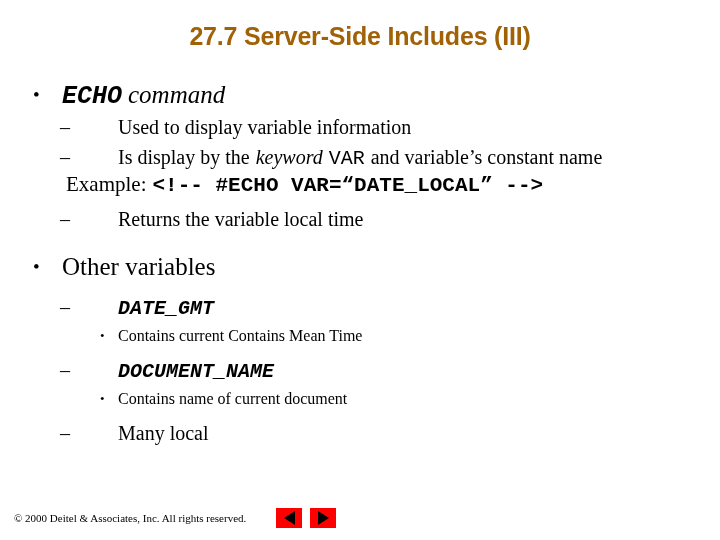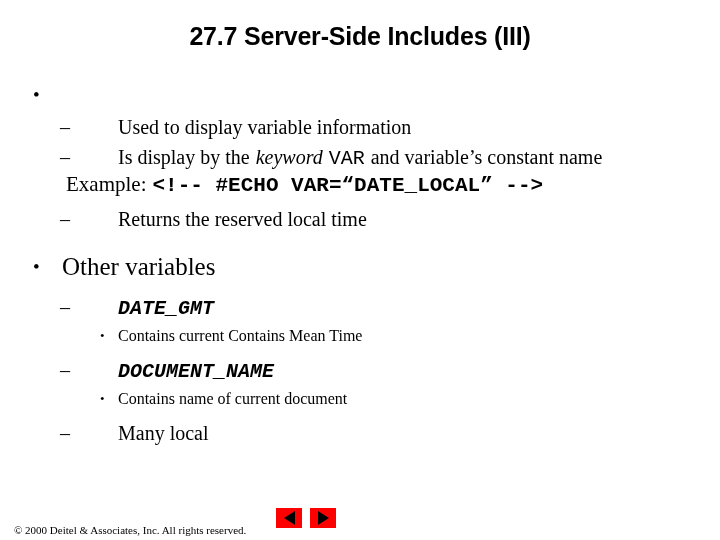--- a/index.html
+++ b/index.html
@@ -26,21 +26,21 @@
   .slide-title {
     position: absolute;
     left: 0;
     top: 22px;
     width: 720px;
     text-align: center;
     font-family: "Liberation Sans", "DejaVu Sans", sans-serif;
     font-weight: bold;
     font-size: 25px;
     letter-spacing: -0.2px;
-    color: #000000;
+    color: #a16207;
     white-space: nowrap;
   }
 
   
   .body {
     position: absolute;
     left: 0;
     top: 78px;
     width: 720px;
   }
@@ -152,21 +152,21 @@
   .footer {
     position: absolute;
     left: 14px;
     bottom: 8px;
     width: 706px;
     height: 24px;
   }
   .copyright {
     position: absolute;
     left: 0;
-    top: 16px;
+    top: 4px;
     font-family: "Liberation Serif", "DejaVu Serif", serif;
     font-size: 11px;
     color: #000000;
     white-space: nowrap;
   }
   .navbtn {
     position: absolute;
     top: 0;
     width: 26px;
     height: 20px;
@@ -194,39 +194,40 @@
 <body>
 
 <div class="slide">
 
   <div class="slide-title">27.7 Server-Side Includes (III)</div>
 
   <div class="body">
 
     <div class="row lvl1">
       <span class="bullet-mark">•</span>
+      <span class="row-text"><span class="mono-bold-italic">ECHO</span><span class="serif-italic sp-l">command</span></span>
     </div>
 
     <div class="row lvl2">
       <span class="bullet-mark">–</span>
       <span class="row-text serif-plain">Used to display variable information</span>
     </div>
 
     <div class="row lvl2">
       <span class="bullet-mark">–</span>
       <span class="row-text"><span class="serif-plain">Is display by the</span><span class="serif-italic sp-l">keyword</span><span class="mono-bold sp-l">VAR</span><span class="serif-plain sp-l">and variable’s constant name</span></span>
     </div>
 
     <div class="row lvl2 lvl2-noindent">
       <span class="row-text"><span class="serif-plain">Example:</span><span class="mono-plain sp-l">&lt;!-- #ECHO VAR=“DATE_LOCAL” --&gt;</span></span>
     </div>
 
     <div class="row lvl2">
       <span class="bullet-mark">–</span>
-      <span class="row-text serif-plain">Returns the reserved local time</span>
+      <span class="row-text serif-plain">Returns the variable local time</span>
     </div>
 
     <div style="height:16px"></div>
 
     <div class="row lvl1">
       <span class="bullet-mark">•</span>
       <span class="row-text serif-plain">Other variables</span>
     </div>
 
     <div style="height:8px"></div>

